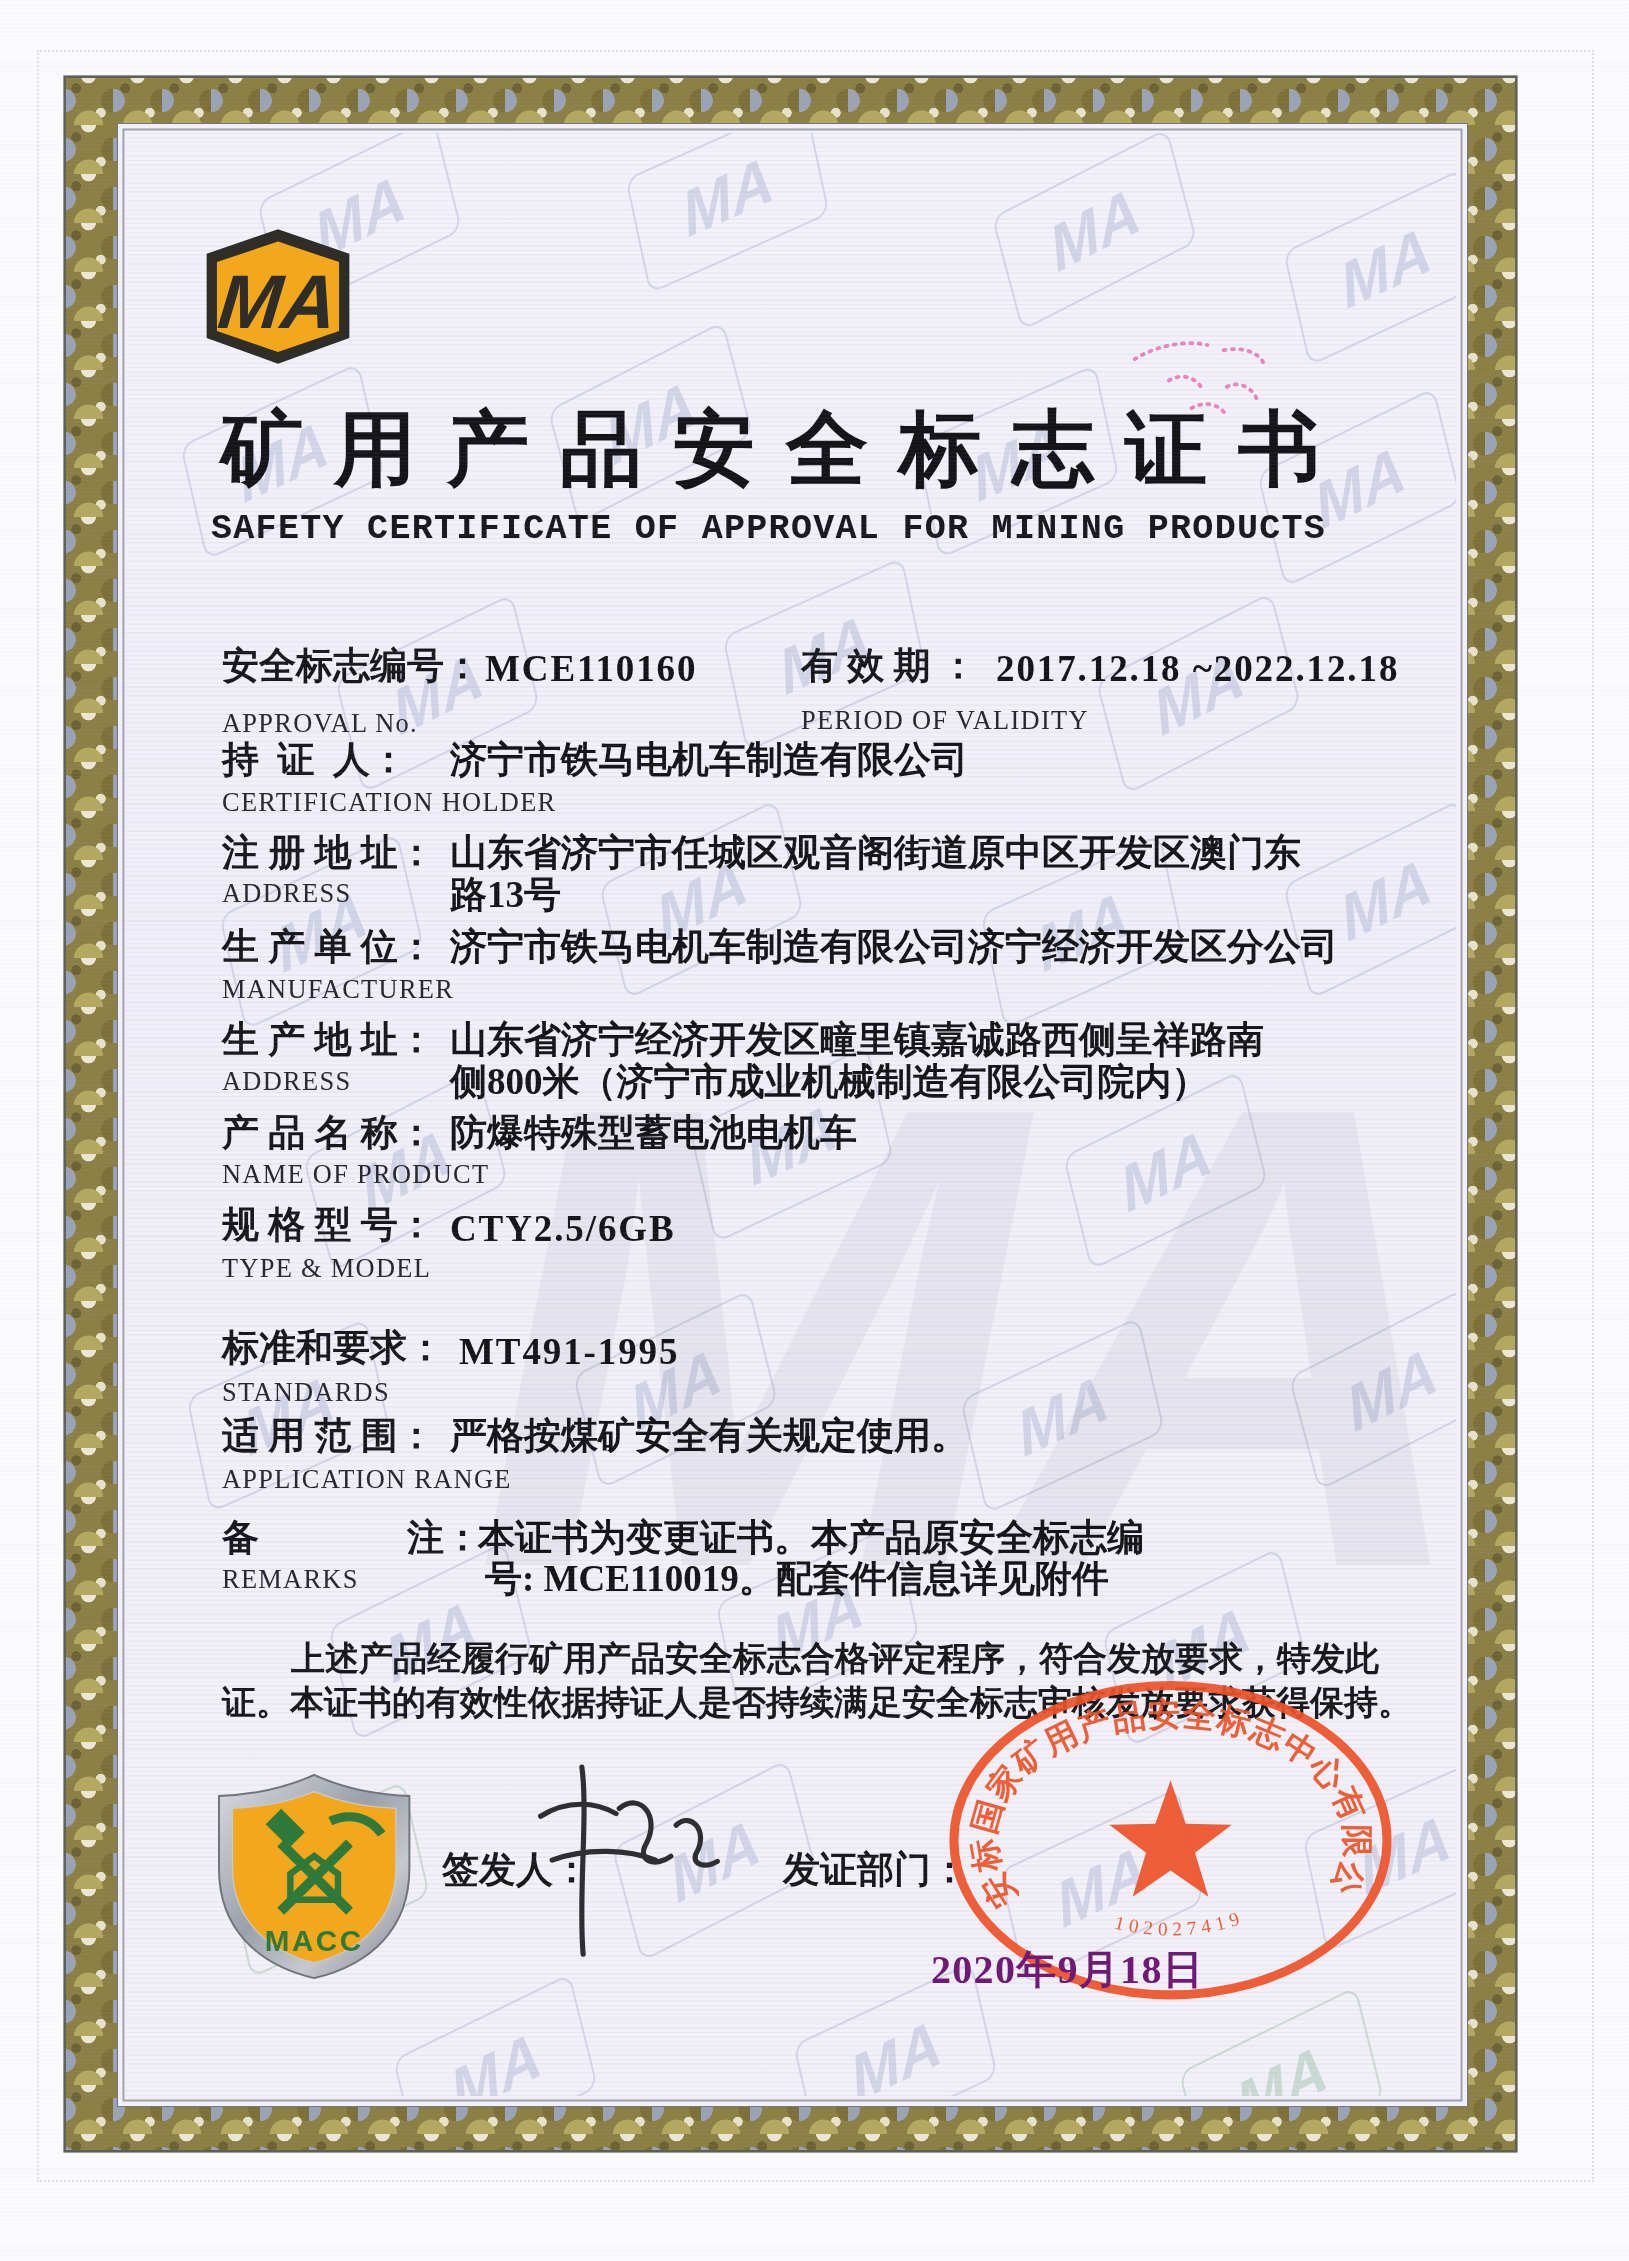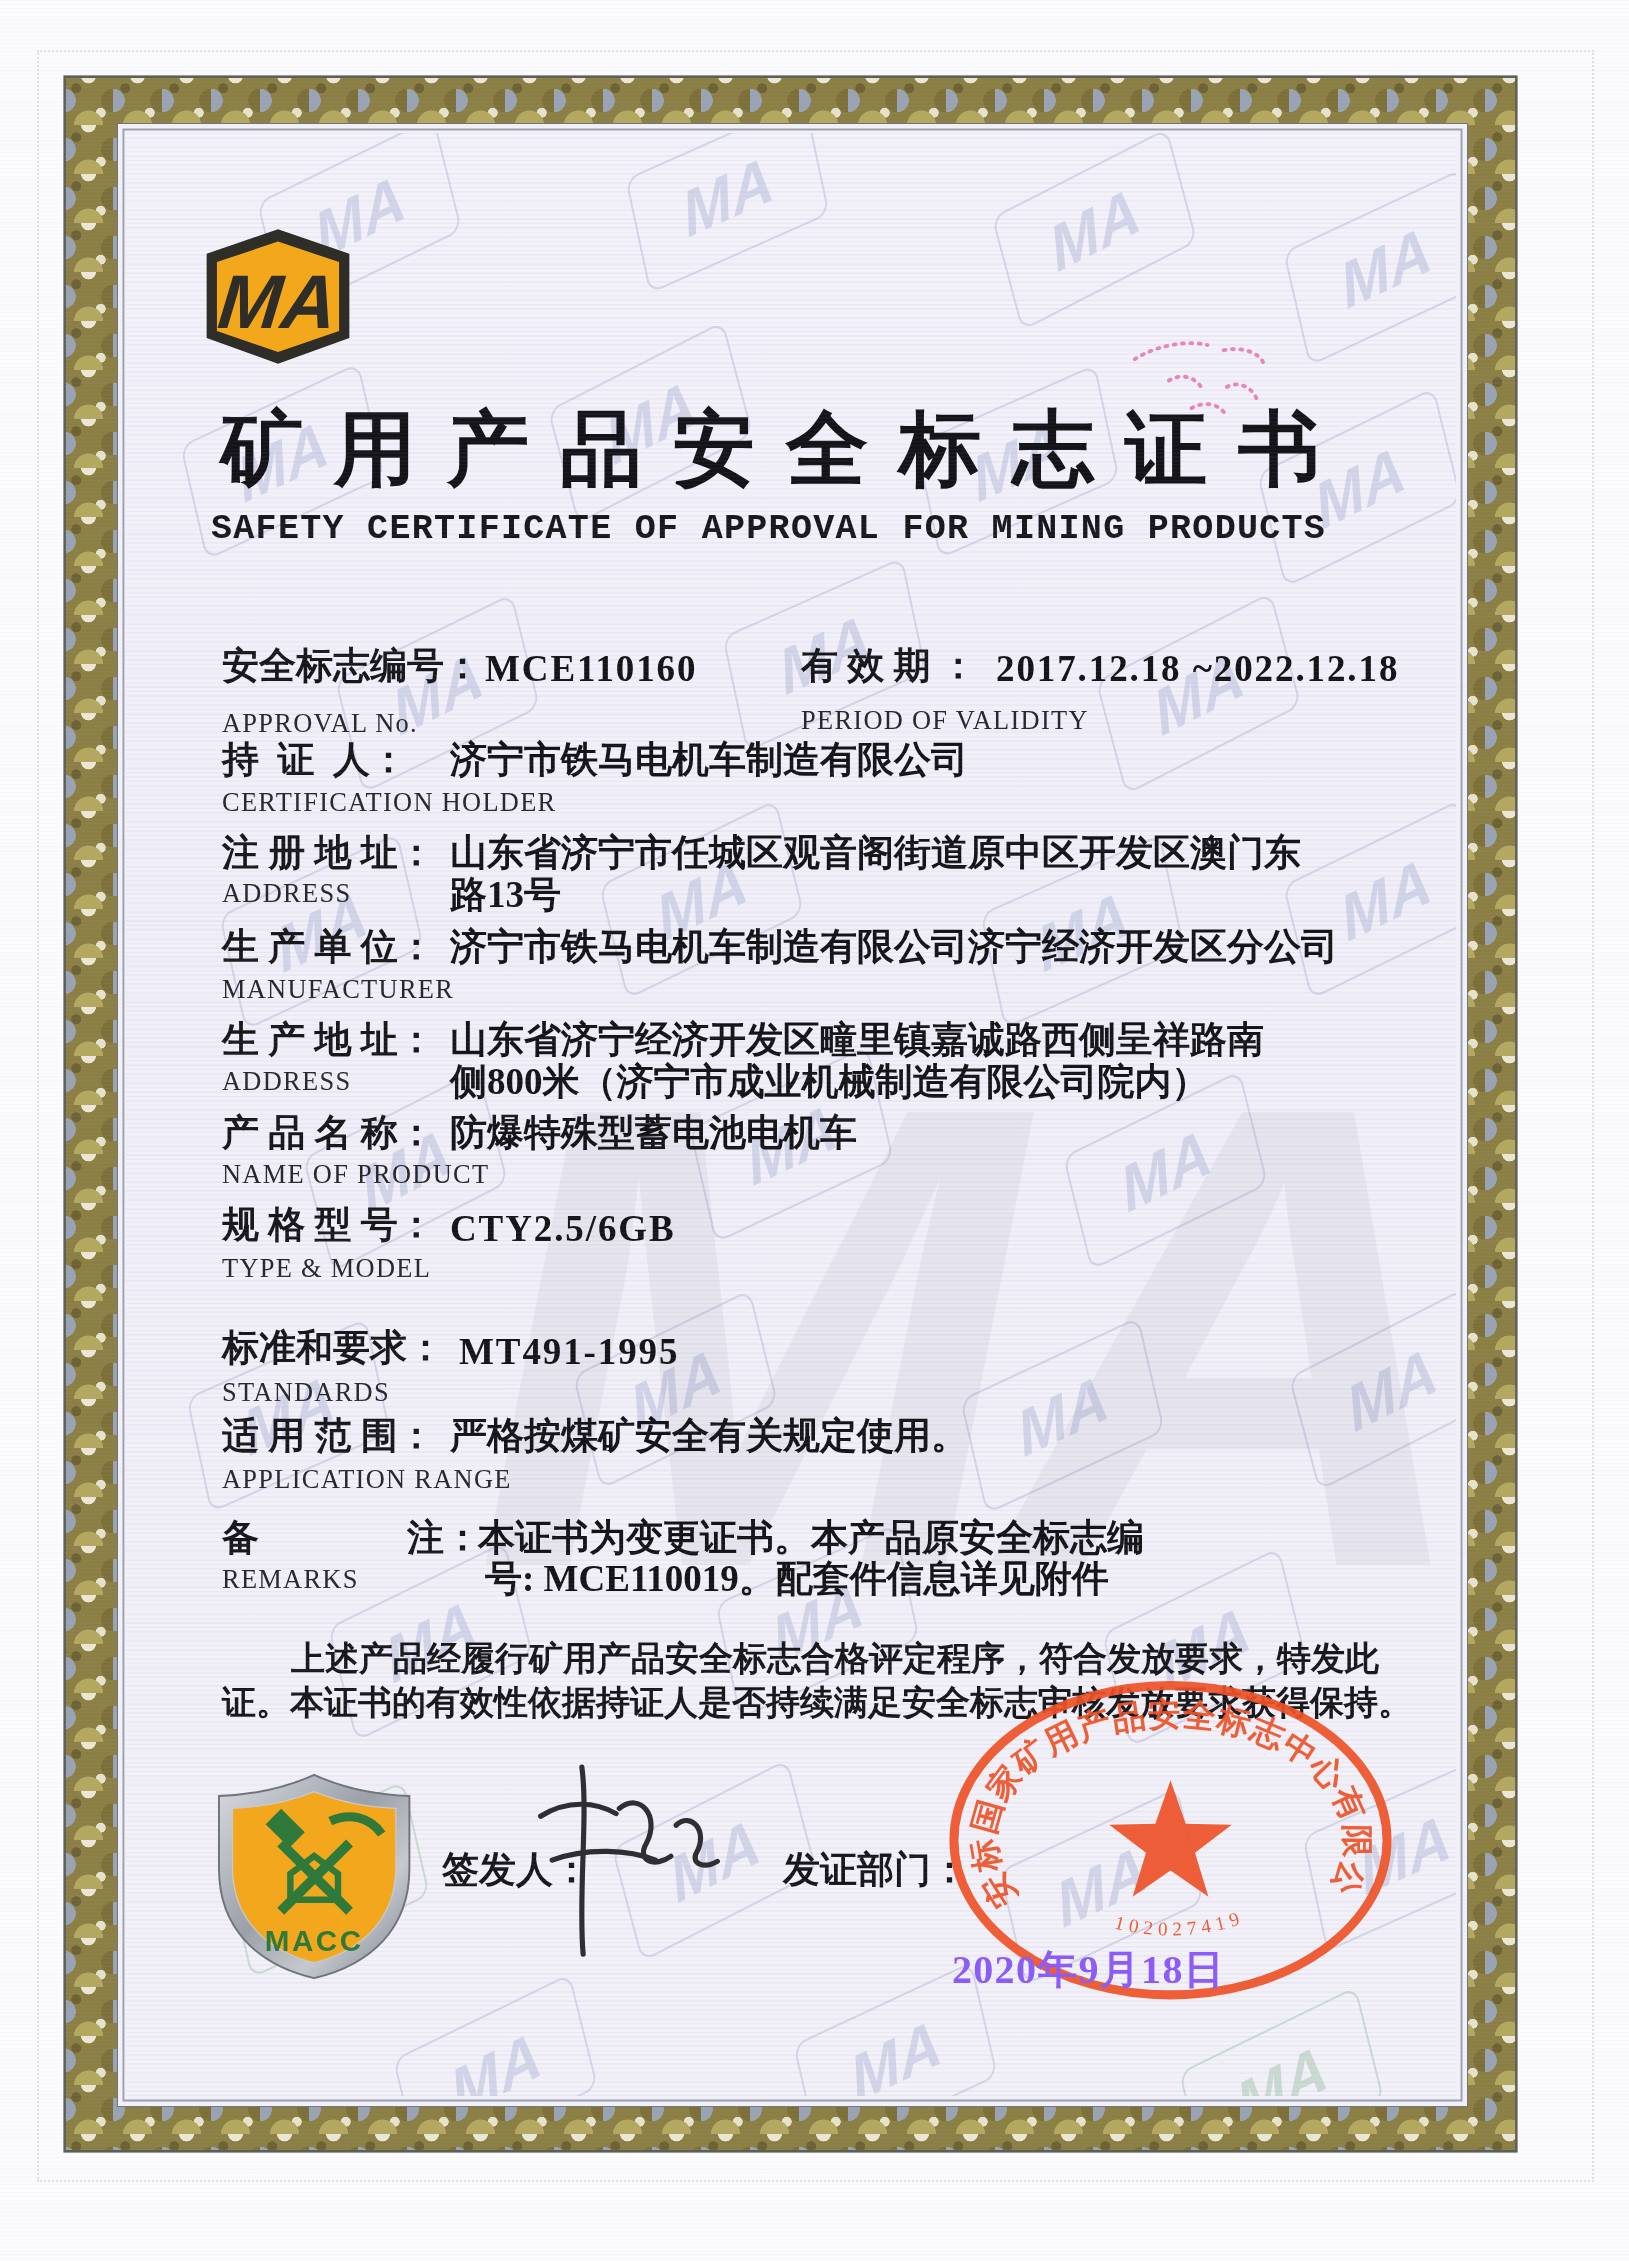--- a/index.html
+++ b/index.html
@@ -46,21 +46,21 @@
   .zh-val{font-weight:700;color:#141418;font-size:37px;line-height:1.15;white-space:pre;}
   .lat{font-weight:600;color:#141418;font-size:37px;letter-spacing:1.9px;white-space:pre;}
   .cap{font-weight:400;color:#26262c;font-size:26.4px;letter-spacing:1.3px;white-space:pre;font-stretch:condensed;}
 
   .title-zh{left:221px;top:395px;font-size:82px;font-weight:900;letter-spacing:31px;color:#131318;white-space:pre;}
   .title-en{left:211px;top:509px;font-family:"Liberation Mono","DejaVu Sans Mono",monospace;
     font-size:35px;font-weight:700;letter-spacing:1.3px;color:#17171c;white-space:pre;}
 
   .decl{font-size:34px;font-weight:700;color:#17171b;white-space:pre;}
 
-  .date{left:952px;top:1942px;font-size:40px;font-weight:600;color:#8b5cf6;z-index:7;letter-spacing:1.3px;}
+  .date{left:931px;top:1942px;font-size:40px;font-weight:600;color:#701a75;z-index:7;letter-spacing:1.3px;}
   svg{display:block;}
 </style>
 </head>
 <body>
 
 <div class="page">
   <div class="ghost"></div>
   <div class="band"></div>
   <div class="inner-frame"></div>
 

